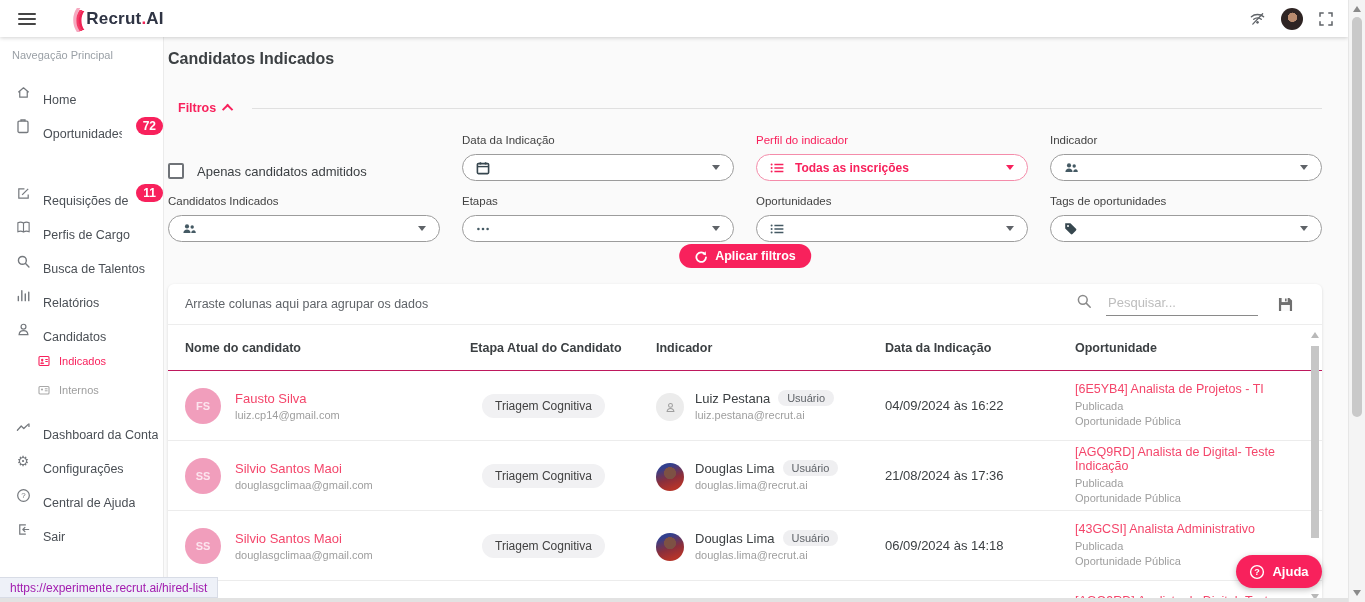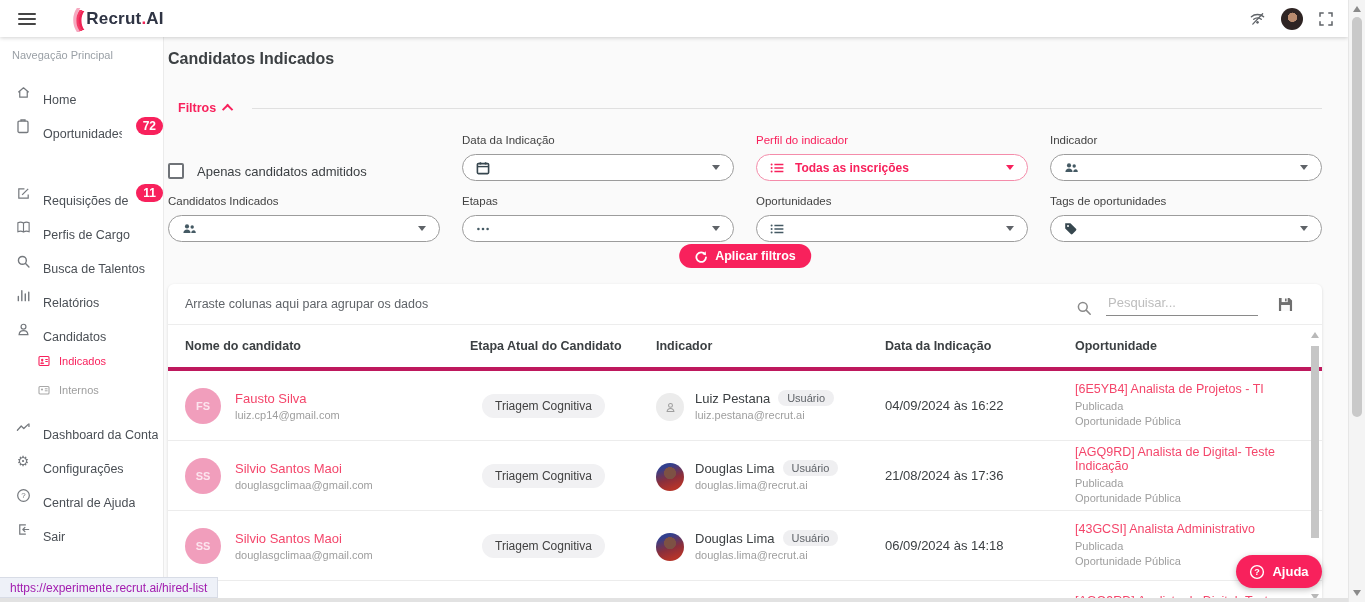--- a/index.html
+++ b/index.html
@@ -72,30 +72,30 @@
   .apply-btn { position:absolute; left:593px; top:207px; transform:translateX(-50%); height:24px;
                background:#f8215c; border:none; border-radius:13px; color:#fff; font-weight:bold;
                font-size:12.5px; display:flex; align-items:center; gap:8px; padding:0 15px; cursor:pointer;
                font-family:"Liberation Sans", sans-serif; }
 
   
   .card { position:absolute; left:16px; top:247px; width:1154px; height:440px; background:#fff;
           border-radius:6px 6px 0 0; box-shadow:0 1px 3px rgba(0,0,0,.14); }
   .groupbar { height:41px; display:flex; align-items:center; padding:0 16px 0 17px; border-bottom:1px solid #ededed; }
   .group-hint { font-size:12.5px; color:#5f6368; }
-  .search-wrap { margin-left:auto; display:flex; align-items:flex-end; gap:14px; }
+  .search-wrap { margin-left:auto; display:flex; align-items:flex-start; gap:14px; }
   .search-input { border:none; outline:none; border-bottom:1px solid #8a8a8a; width:152px;
                   font-size:13px; padding:2px 2px 5px; background:transparent; color:#424242;
                   font-family:"Liberation Sans", sans-serif; }
   .search-input::placeholder { color:#bdbdbd; }
   .save-btn { margin-left:19px; margin-right:12px; background:none; border:none; cursor:pointer; display:flex; }
 
   .thead, .trow { display:grid; grid-template-columns:285px 186px 229px 190px 1fr;
                   padding-left:17px; padding-right:14px; align-items:center; }
-  .thead { height:46px; border-bottom:4px solid #be185d; }
+  .thead { height:46px; border-bottom:1px solid #be185d; }
   .th { font-size:12.5px; font-weight:bold; color:#3c4043; }
   .trow { height:70px; border-bottom:1px solid #ececec; }
 
   .cand { display:flex; align-items:center; gap:14px; cursor:pointer; }
   .avatar36 { width:36px; height:36px; border-radius:50%; background:#f19ebc; color:#fce4ee;
               font-size:11px; font-weight:bold; display:flex; align-items:center; justify-content:center; flex:0 0 36px; }
   .cand-name { color:#f4466b; font-size:13px; margin-bottom:3px; }
   .cand-email { color:#9e9e9e; font-size:11px; }
 
   .stage-cell { padding-left:12px; }

